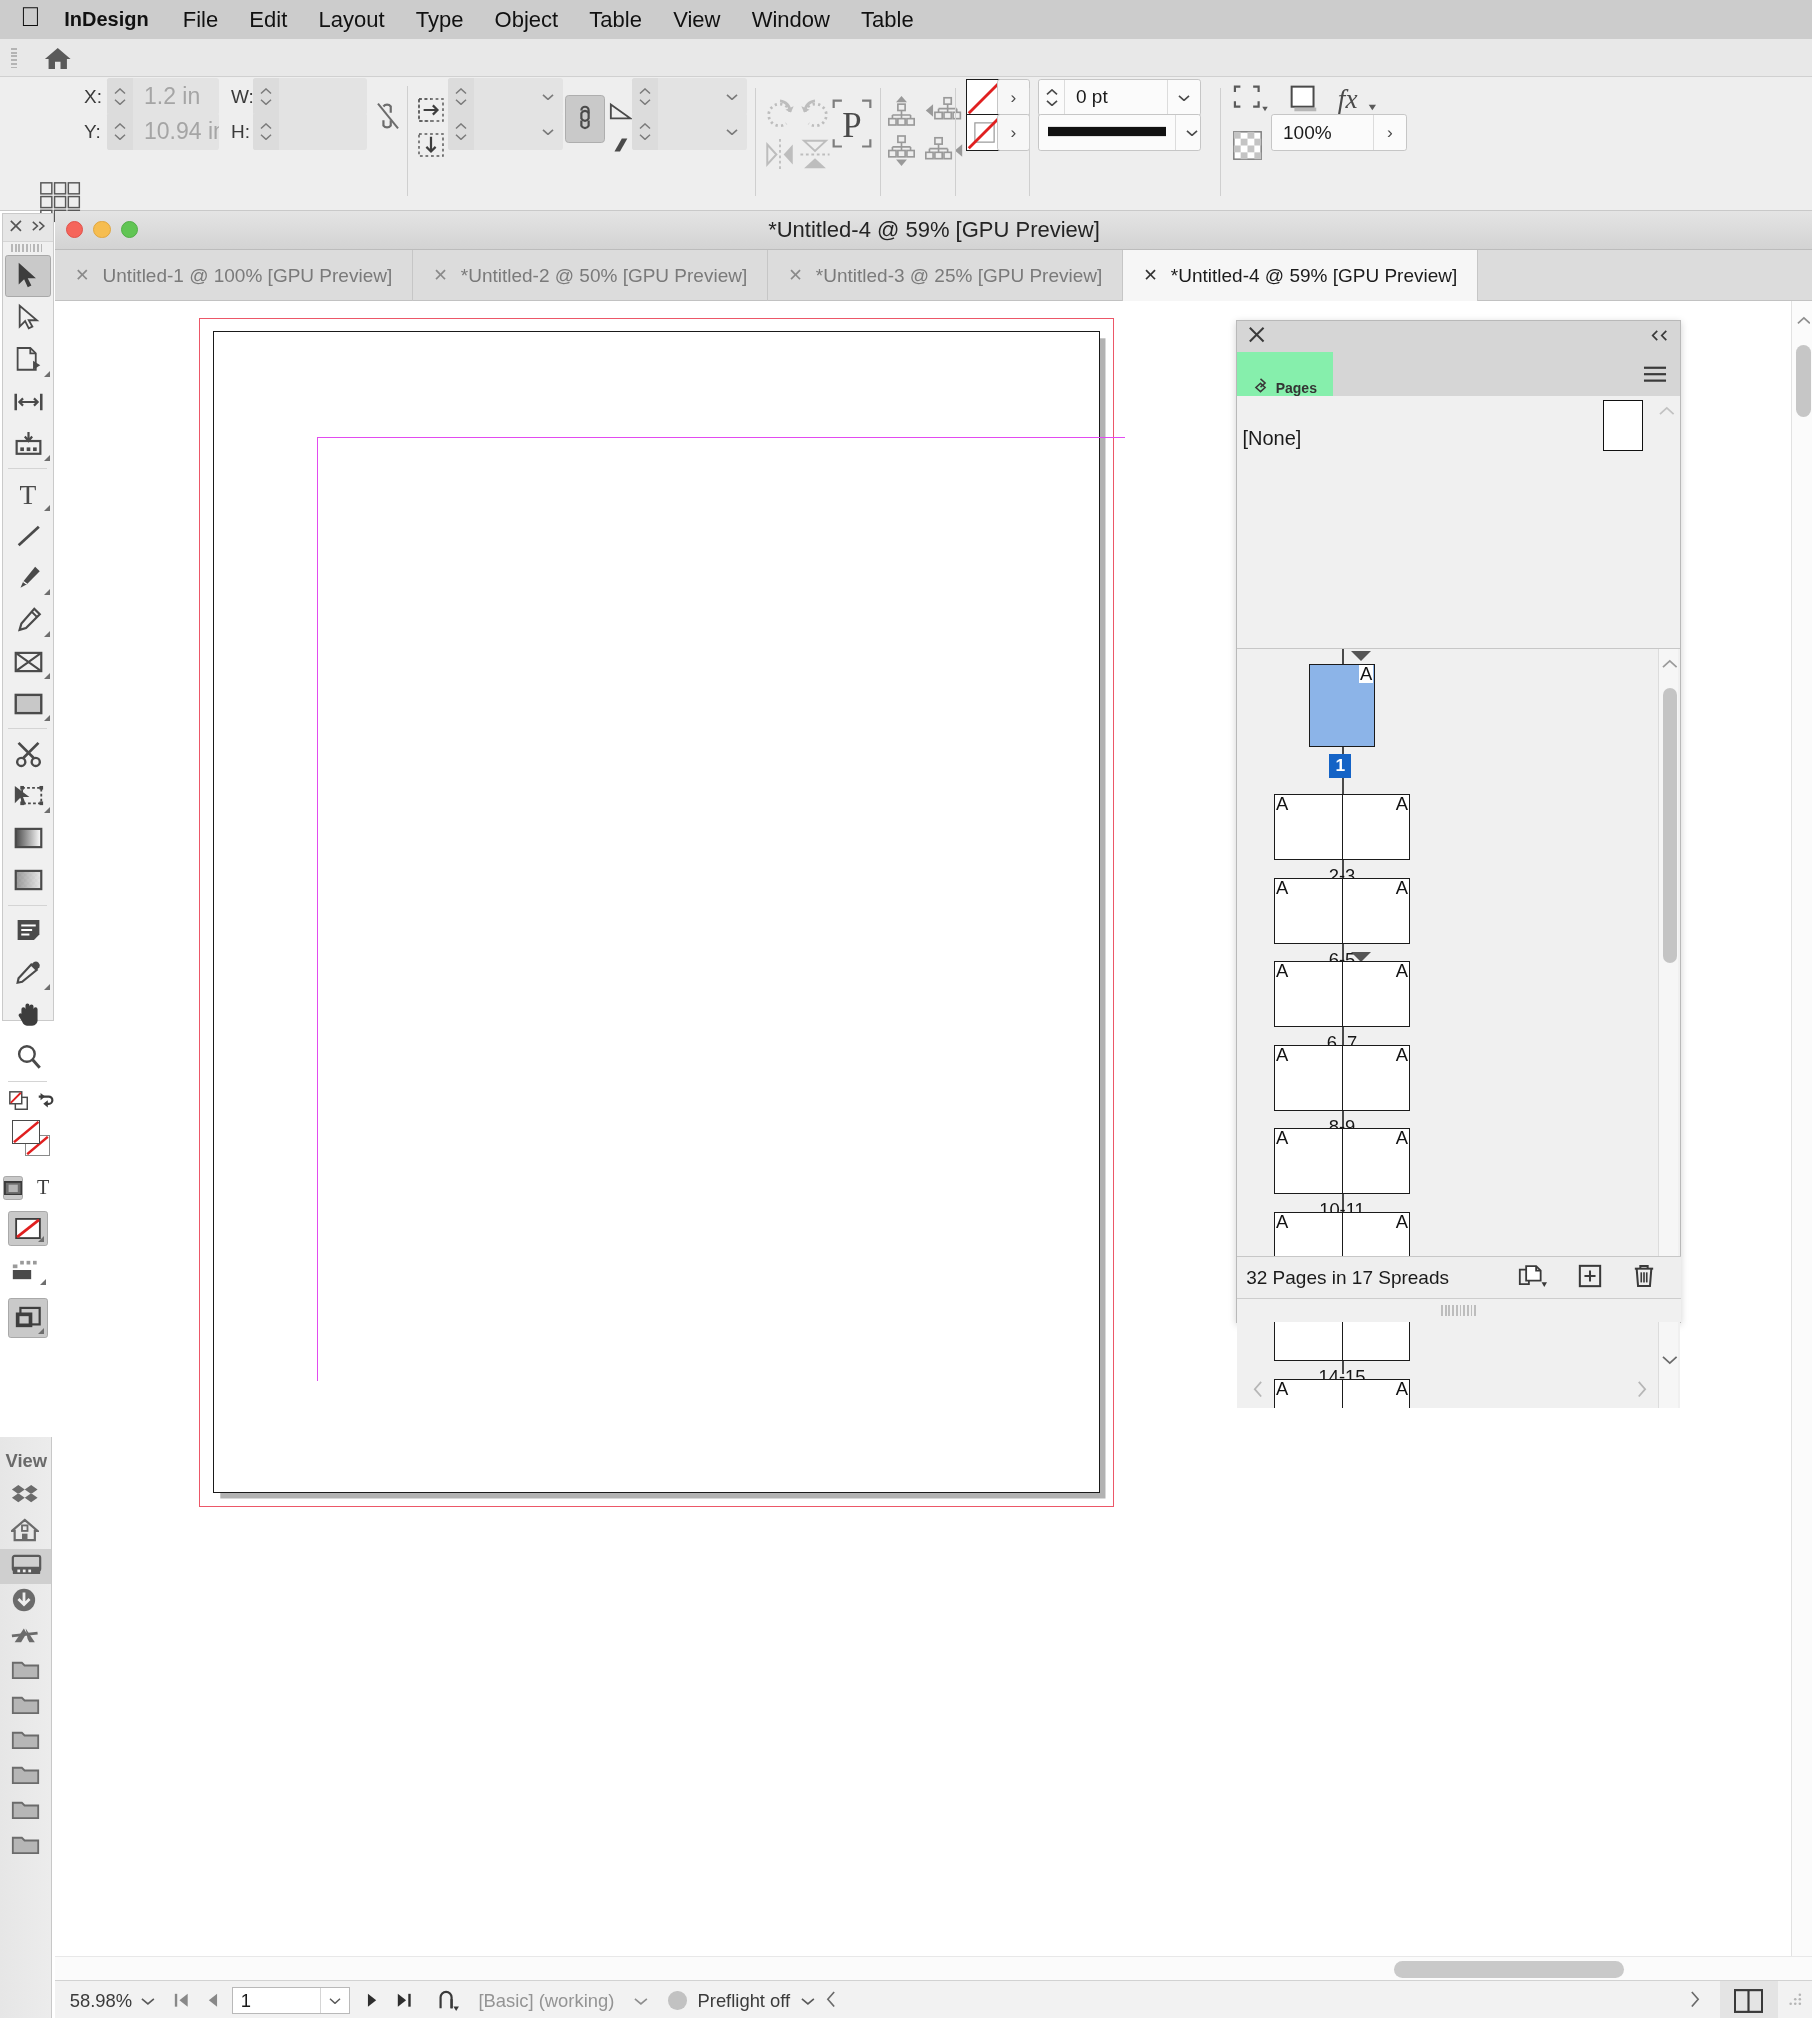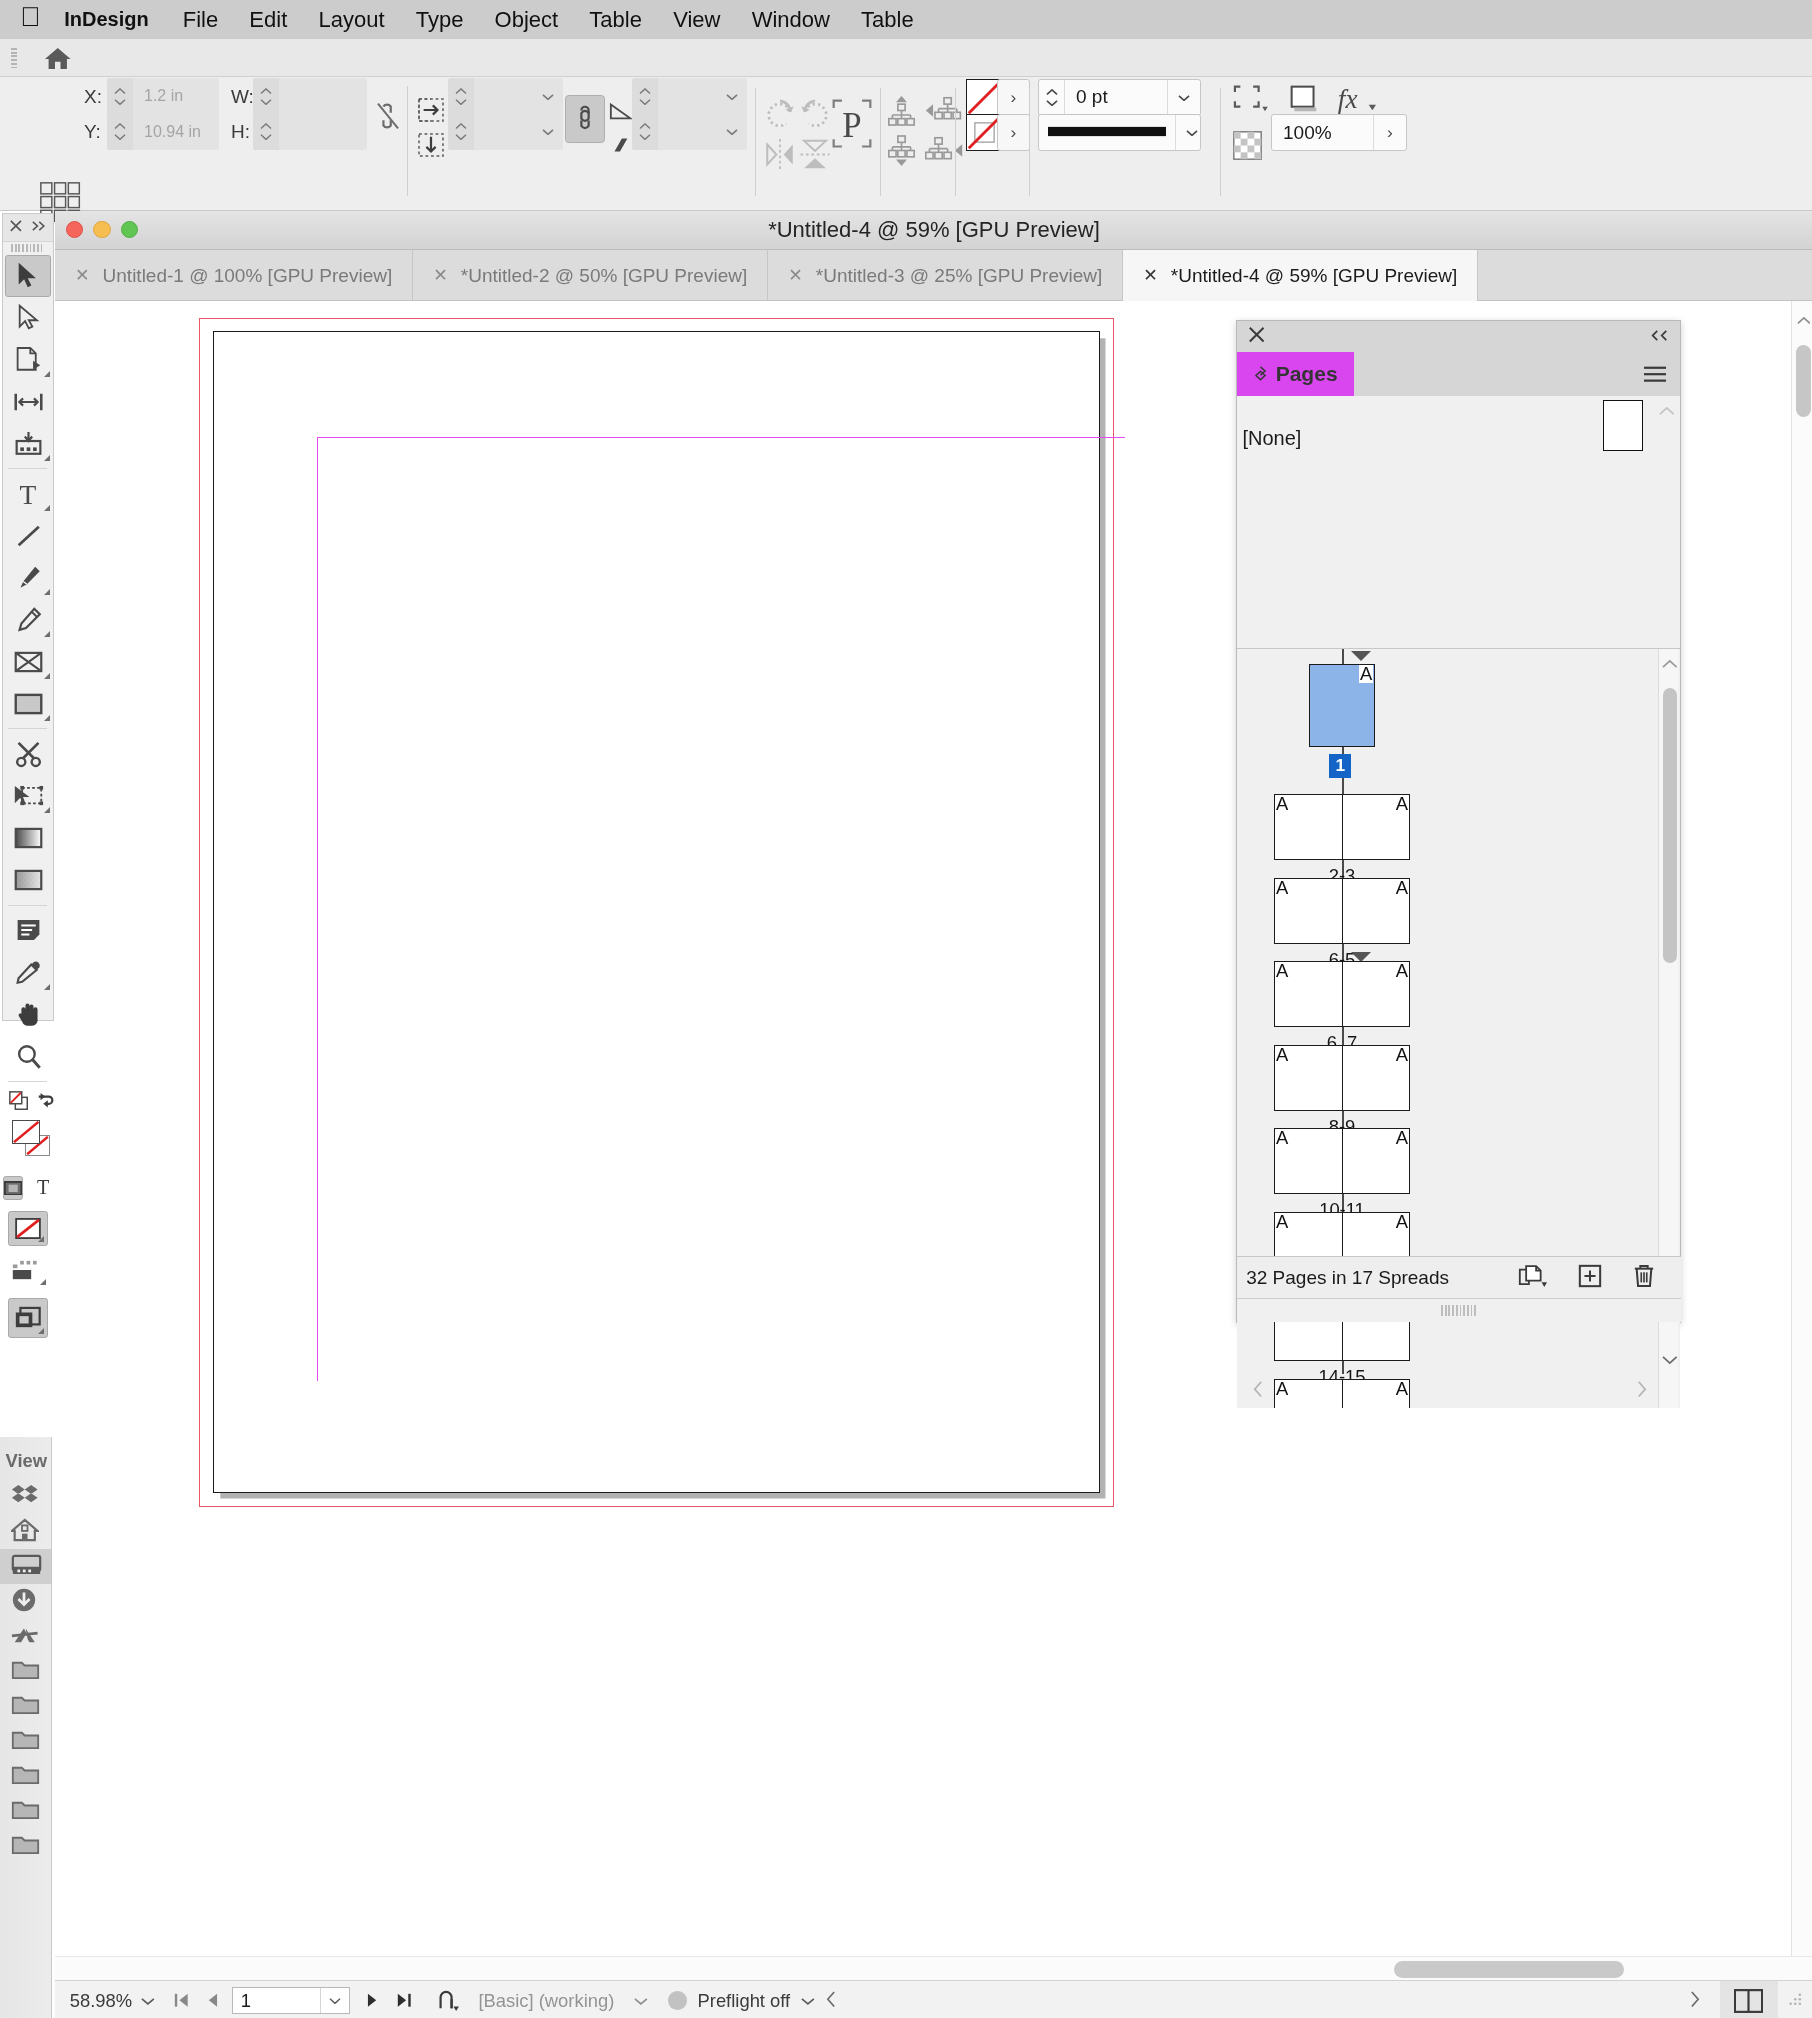--- a/index.html
+++ b/index.html
@@ -42,21 +42,21 @@
   .lbl { position:absolute; font-size: 19px; color:#3a3a3a; }
   .fieldbox {
     position: absolute; background:#e3e3e3; border-radius: 2.8px; height: 37px;
     display:flex; align-items:center;
   }
   .fieldbox .stepper {
     width: 26px; height: 37px; display:flex; flex-direction:column; align-items:center;
     justify-content:center; gap:2.8px; background:#dcdcdc; border-radius:2.8px 0 0 2.8px; flex:none;
   }
   .fieldbox .fval {
-    flex: 1; font-size: 16px; color:#a5a5a5; padding-left: 11px; overflow:hidden; white-space:nowrap;
+    flex: 1; font-size: 23px; color:#a5a5a5; padding-left: 11px; overflow:hidden; white-space:nowrap;
   }
   .fieldbox .dropcar { width: 31px; display:flex; align-items:center; justify-content:center; flex:none; }
   .chev { width: 12px; height: 7.3px; }
   .sep { position:absolute; width:0.9px; background:#cfcfcf; }
   .iconbtn { position:absolute; display:flex; align-items:center; justify-content:center; }
 
   .swatchbox {
     position:absolute; width:37px; height:37px; background:#fff; border:1.4px solid #1c1c1c;
   }
   .noneslash { position:absolute; left:0; top:0; width:100%; height:100%; }
@@ -161,22 +161,22 @@
   .fd-row.sel { background:#cfcfcf; }
 
   
   .pagespanel {
     position:absolute; left:1236px; top:320px; width:445px; height:1003px;
     background:#f0f0f0; border:0.9px solid #b9b9b9; box-shadow:0 1.8px 7.3px rgba(0,0,0,0.18);
   }
   .pp-top { height:31px; background:#d6d6d6; display:flex; align-items:center;
             justify-content:space-between; padding:0 11px; }
   .pp-tabrow { height:44px; background:#d6d6d6; display:flex; align-items:stretch; }
-  .pp-tab { background:#d946ef; display:flex; align-items:center; gap:9.2px; padding:0 16.5px;
-            font-size:21px; font-weight:bold; color:#343434; }
+  .pp-tab { background:#86efac; display:flex; align-items:flex-end; gap:9.2px; padding:0 16.5px;
+            font-size:14px; font-weight:bold; color:#343434; }
   .pp-hamb { margin-left:auto; display:flex; align-items:center; padding-right:13px; }
   .pp-masters { position:relative; height:253px; background:#f0f0f0;
                 border-bottom:0.9px solid #c7c7c7; }
   .master-row { position:relative; height:40px; }
   .master-name { position:absolute; left:5.5px; font-size:20px; color:#1a1a1a; }
   .mthumb { position:absolute; border:1.5px solid #111; background:#fff; }
   .pp-sizebar { height:44px; display:flex; align-items:center; gap:14.7px; padding-left:9.2px;
                 border-bottom:0.9px solid #c7c7c7; background:#f0f0f0; position:relative; }
   .pp-sizename { font-size:20px; font-weight:bold; color:#1f1f1f; }
   .pp-list { position:relative; height:759px; background:#f0f0f0; overflow:hidden; }

